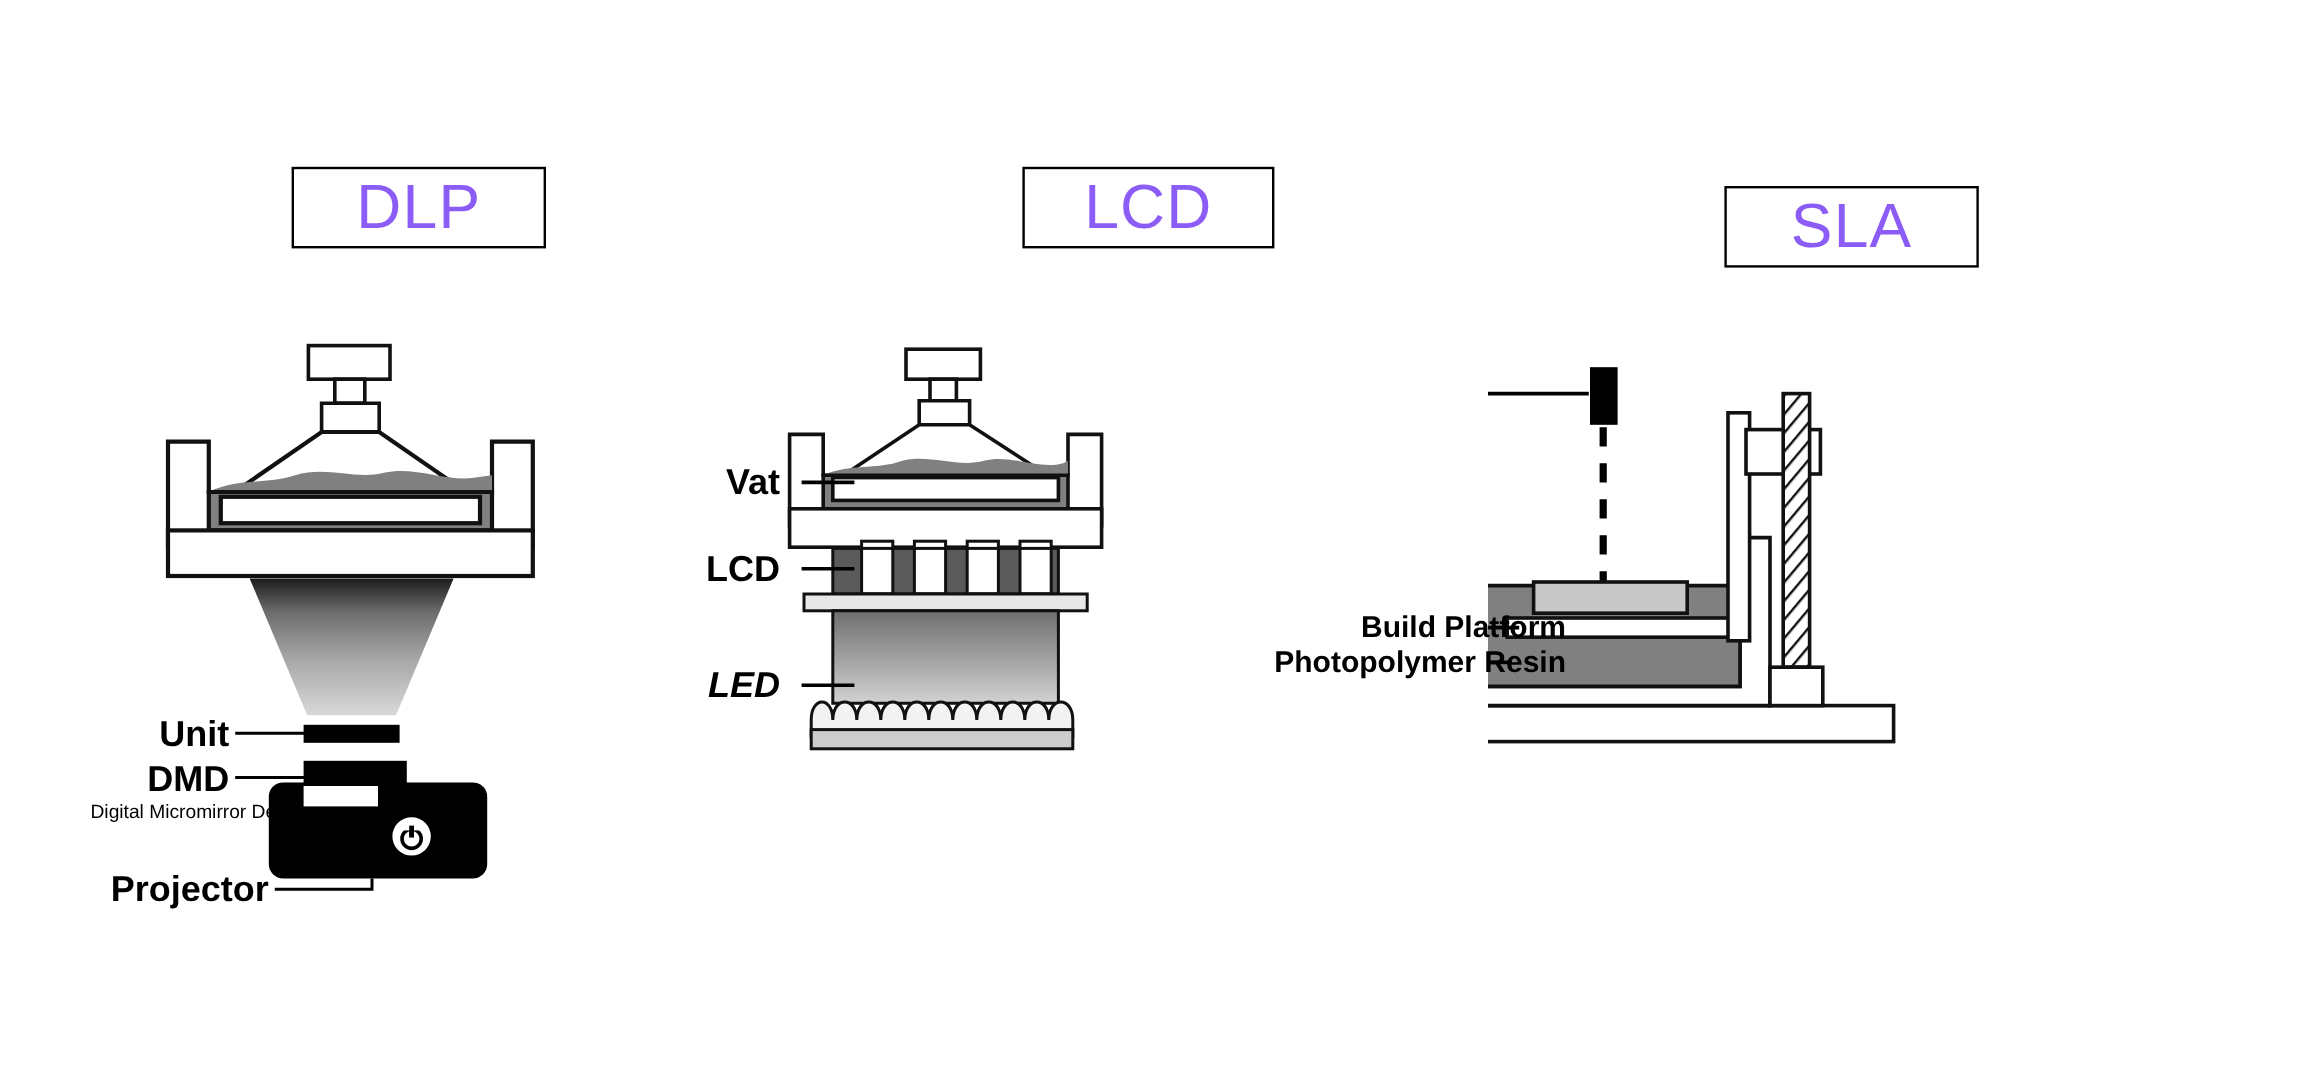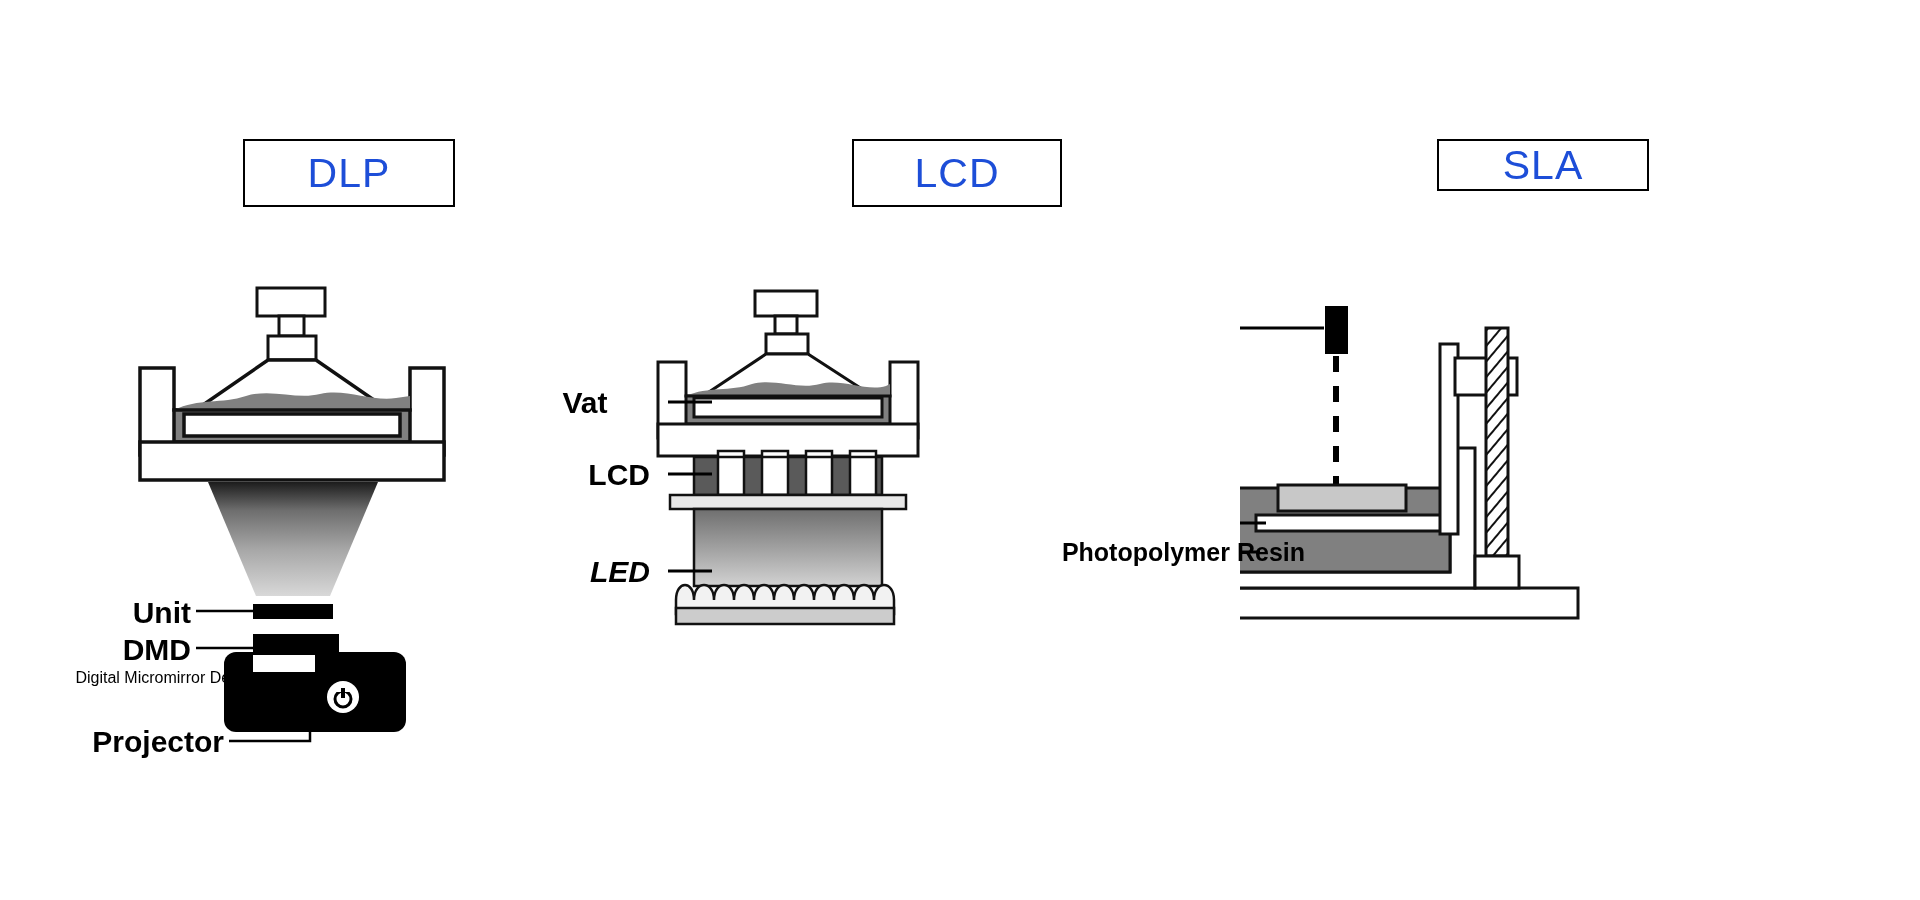--- a/index.html
+++ b/index.html
@@ -31,30 +31,30 @@
   .title-box {
     position: absolute;
     border: 2px solid #000000;
     background: #ffffff;
     display: flex;
     align-items: center;
     justify-content: center;
     box-sizing: border-box;
   }
   .title-box .title-text {
-    font-size: 41px;
+    font-size: 52px;
     font-weight: 400;
-    color: #1d4ed8;
+    color: #8b5cf6;
     letter-spacing: 1px;
     line-height: 1;
   }
 
   #title-dlp { left: 243px;  top: 139px; width: 212px; height: 68px; }
   #title-lcd { left: 232px;  top: 139px; width: 210px; height: 68px; }
-  #title-sla { left: 197px;  top: 139px; width: 212px; height: 52px; }
+  #title-sla { left: 197px;  top: 155px; width: 212px; height: 68px; }
 
   .svg-stage {
     position: absolute;
     left: 0;
     top: 0;
     width: 100%;
     height: 900px;
   }
 
   .lbl {
@@ -197,21 +197,21 @@
                  C 234 580 254 580 254 600 C 254 580 274 580 274 600 L 274 614 L 56 614 Z" fill="#f2f2f2" stroke="#111111" stroke-width="2.5"></path>
 
         <rect x="56" y="608" width="218" height="16" fill="#cccccc" stroke="#111111" stroke-width="2.5"></rect>
 
         <line x1="48" y1="402" x2="92" y2="402" stroke="#000000" stroke-width="3"></line>
         <line x1="48" y1="474" x2="92" y2="474" stroke="#000000" stroke-width="3"></line>
         <line x1="48" y1="571" x2="92" y2="571" stroke="#000000" stroke-width="3"></line>
       </g>
     </svg>
 
-    <div class="lbl lbl-lg lbl-right" style="left: -100px; top: 388px; width: 130px; text-align: center;">Vat</div>
+    <div class="lbl lbl-lg lbl-right" style="left: -100px; top: 388px; width: 130px;">Vat</div>
 
     <div class="lbl lbl-lg lbl-right" style="left: -100px; top: 460px; width: 130px;">LCD</div>
 
     <div class="lbl lbl-lg lbl-right" style="left: -100px; top: 557px; width: 130px; font-style: italic;">LED</div>
   </div>
 
   <div class="panel" id="panel-sla">
 
     <div class="title-box" id="title-sla">
       <span class="title-text">SLA</span>
@@ -253,17 +253,18 @@
         <rect x="235" y="556" width="44" height="32" fill="#ffffff" stroke="#111111" stroke-width="3"></rect>
 
         <line x1="-75" y1="470" x2="-30" y2="470" stroke="#000000" stroke-width="3"></line>
         <line x1="-75" y1="523" x2="26" y2="523" stroke="#000000" stroke-width="3"></line>
         <line x1="-75" y1="552" x2="20" y2="552" stroke="#000000" stroke-width="3"></line>
       </g>
     </svg>
 
 
 
+    <div class="lbl lbl-md lbl-right" style="left: -420px; top: 511px; width: 485px;">Build Platform</div>
 
     <div class="lbl lbl-md lbl-right" style="left: -420px; top: 540px; width: 485px;">Photopolymer Resin</div>
   </div>
 
 </div>
 
 </body></html>

